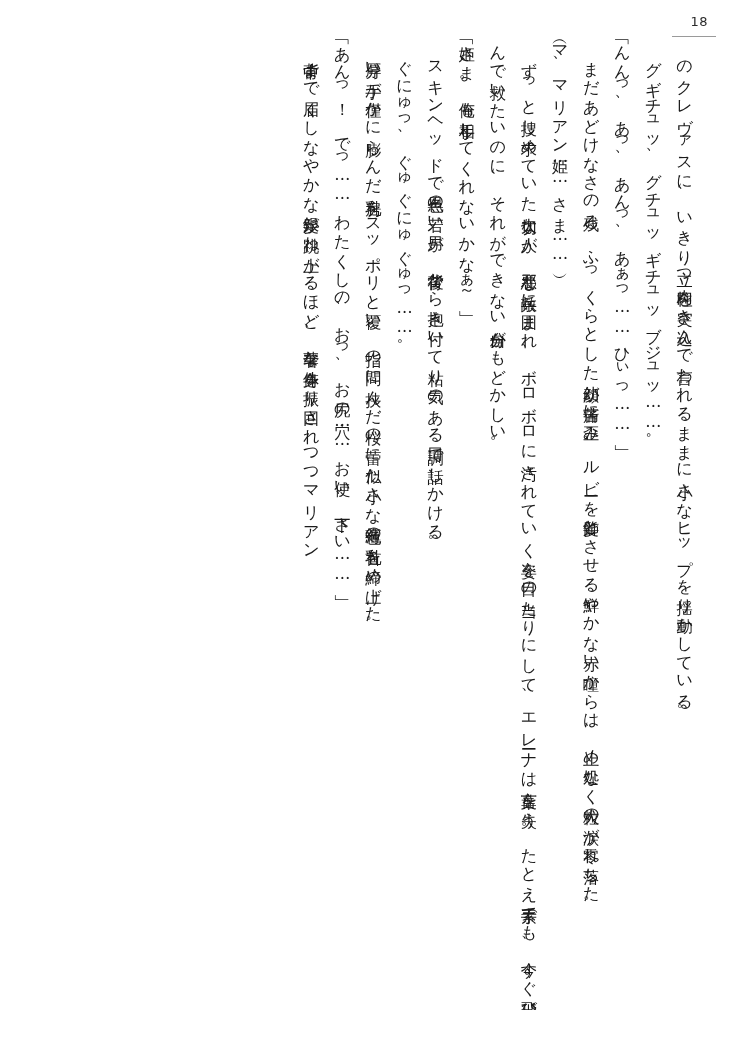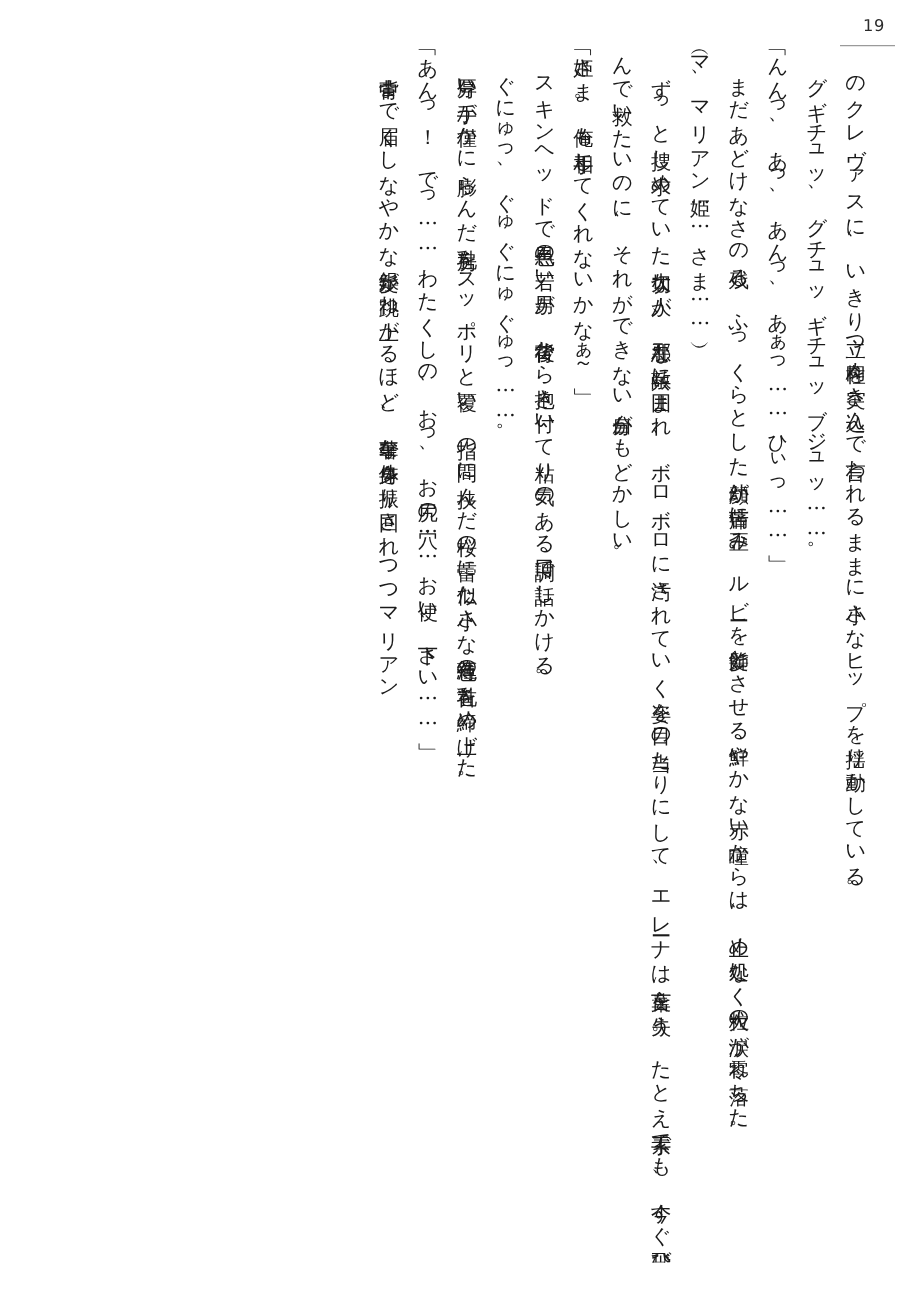--- a/index.html
+++ b/index.html
@@ -59,21 +59,21 @@
   }
   .body-text p.indent {
     text-indent: 1em;
   }
 </style>
 </head>
 <body>
 
 <div class="page">
 
-  <div class="page-number">19</div>
+  <div class="page-number">18</div>
   <div class="page-rule"></div>
 
   <div class="body-text">
     <p class="indent">のクレヴァスに、いきり立つ肉柱を突き込んで言われるままに小さなヒップを揺り動かしている。</p>
     <p class="indent">グギチュッ、グチュッギチュッブジュッ……。</p>
     <p>「んんっ、あっ、あんっ、あぁっ……ひぃっ……」</p>
     <p class="indent">まだあどけなさの残る、ふっくらとした幼顔が苦痛に歪み、ルビーを髪飾とさせる鮮やかな赤い瞳からは、止め処なく大粒の涙が零れ落ちた。</p>
     <p>（マ、マリアン姫……さま……）</p>
     <p class="indent">ずっと捜し求めていた大切な人が、邪悪な敵兵に囲まれ、ボロボロに汚されていく姿を目の当たりにして、エレーナは言葉を失う。たとえ素手でも、今すぐ飛び込んで救いたいのに、それができない自分がもどかしい。</p>
     <p>「姫さま。俺も相手してくれないかなぁ～」</p>

